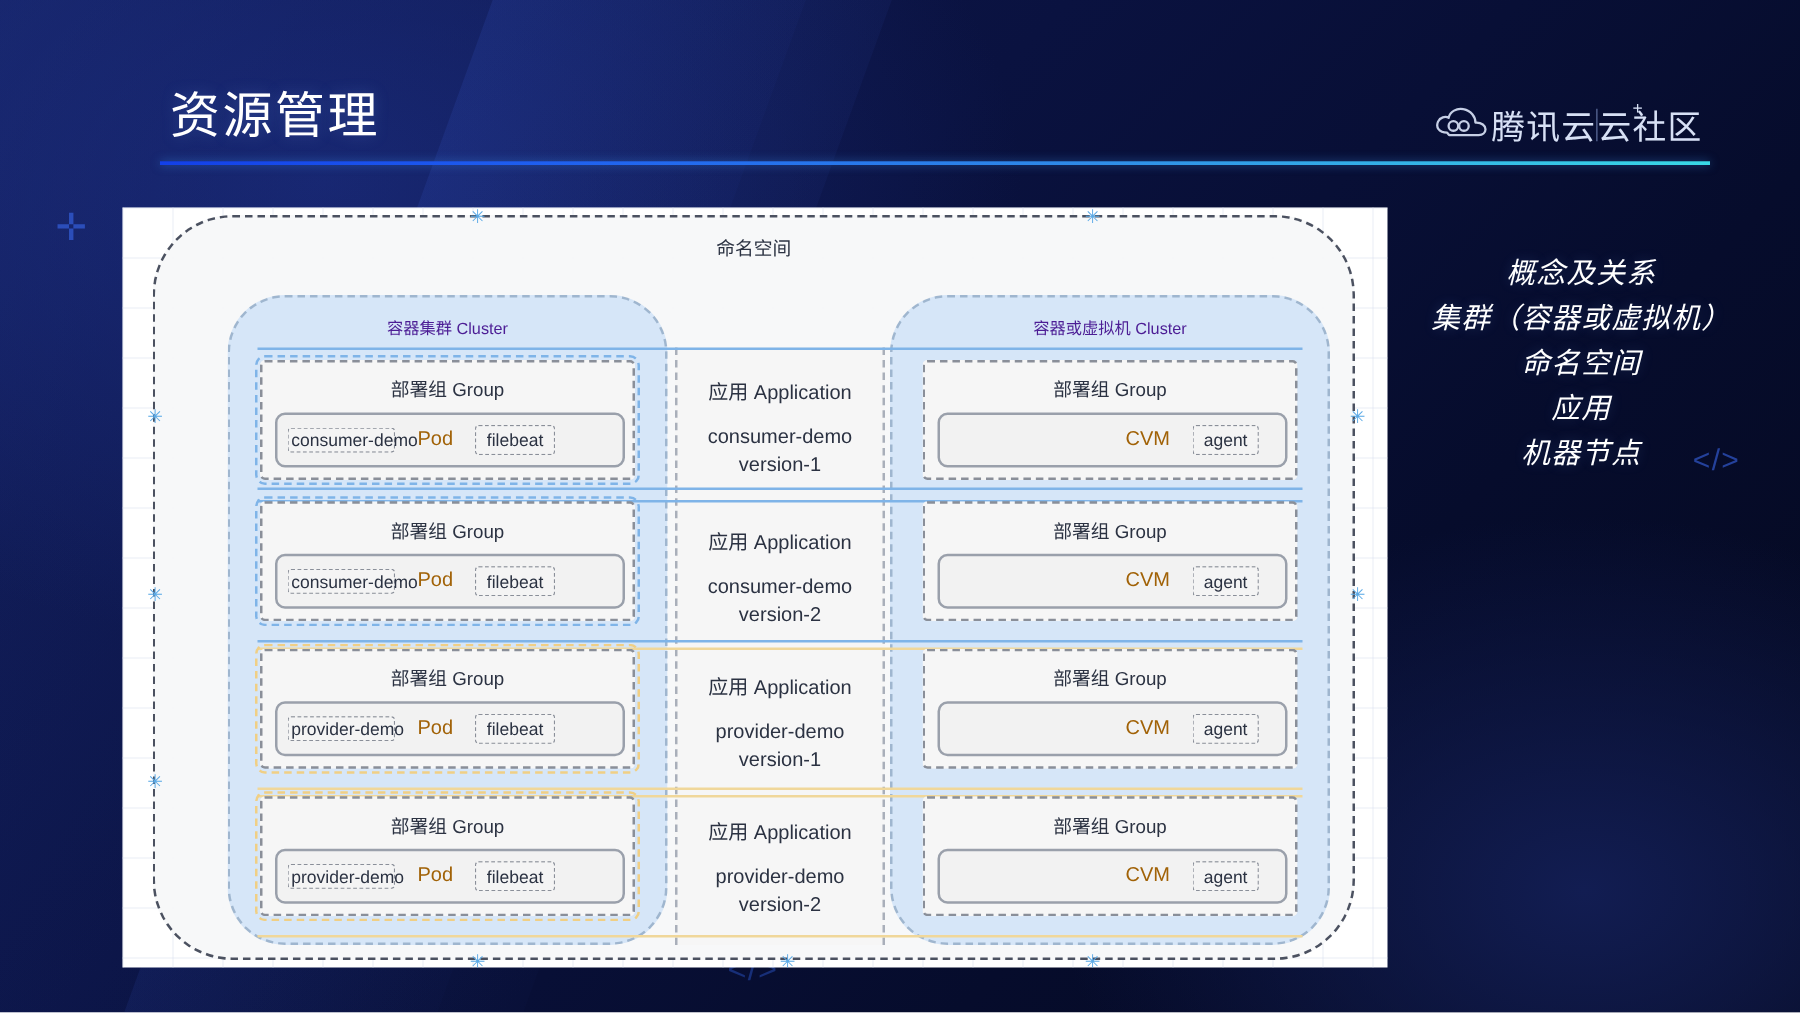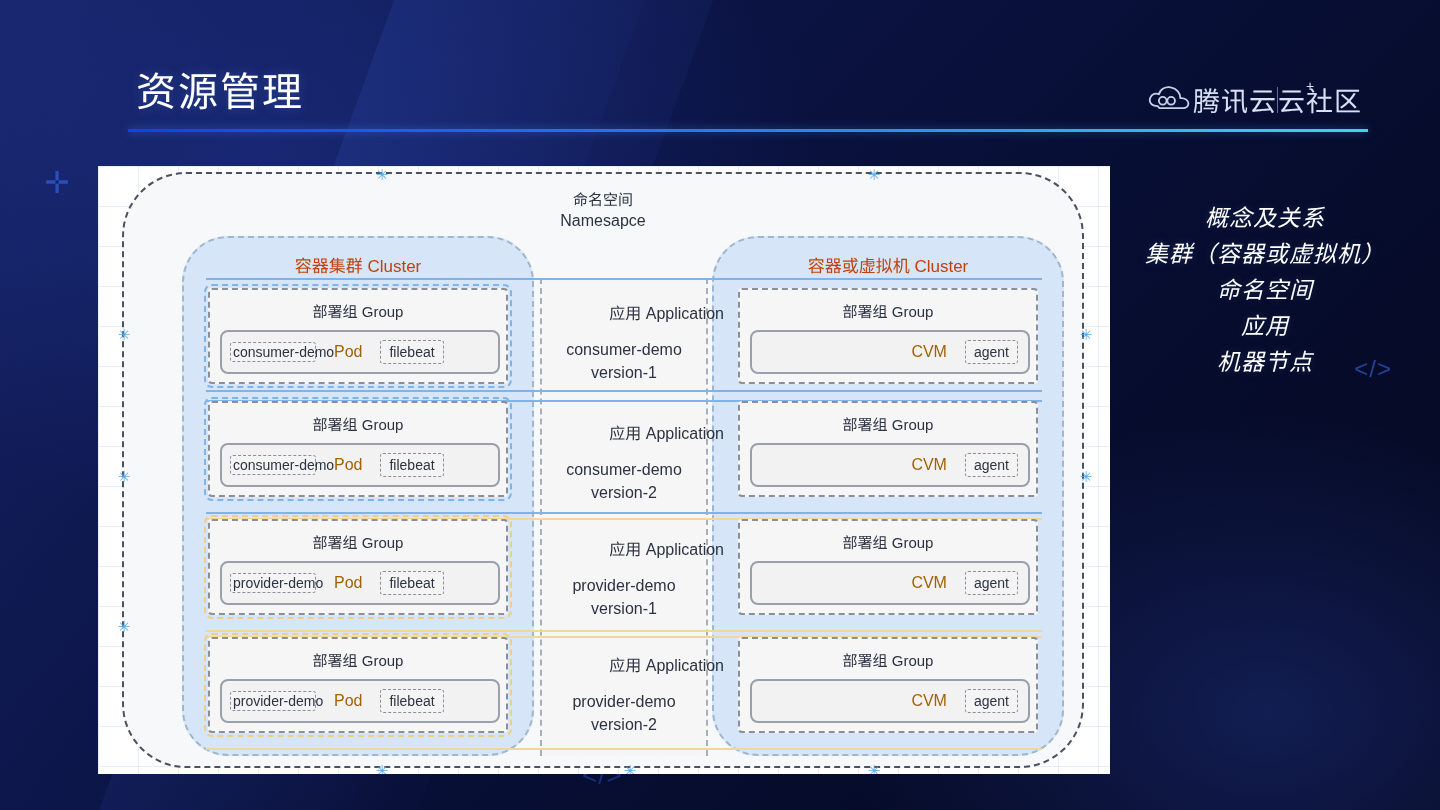--- a/index.html
+++ b/index.html
@@ -154,22 +154,22 @@
     background: #d6e6f8;
     border: 2px dashed #9fb6cf;
     border-radius: 46px;
   }
   .cluster-left  { left: 58px;  top: 62px; width: 352px; height: 520px; }
   .cluster-right { left: 588px; top: 62px; width: 352px; height: 520px; }
   .cluster-title {
     position: absolute;
     left: 0; right: 0; top: 14px;
     text-align: center;
-    font-size: 17px;
-    color: #c2410c;
+    font-size: 13px;
+    color: #4c1d95;
   }
 
   
   
   .rel-line {
     position: absolute;
     left: 82px;
     width: 836px;
     height: 2px;
   }
@@ -221,39 +221,39 @@
     border-radius: 3px;
     font-size: 14px;
     color: #2b3242;
     padding: 4px 8px;
     text-align: center;
     line-height: 1.05;
     white-space: nowrap;
   }
   .chip-two-line { width: 86px; font-size: 14px; padding: 2px 2px; }
   .node-pod   { justify-content: flex-start; padding-left: 8px; gap: 18px; }
-  .node-cvm   { justify-content: flex-end; padding-right: 10px; gap: 18px; }
+  .node-cvm   { justify-content: flex-end; padding-right: 21px; gap: 18px; }
 
   
   .app-col {
     position: absolute;
     left: 416px;
     width: 168px;
     border-left: 2px dashed #a9afba;
     border-right: 2px dashed #a9afba;
     background: #f6f6f6;
   }
   .app-cell {
     position: absolute;
     left: 400px;
     width: 200px;
     text-align: center;
     color: #2b3242;
   }
-  .app-cell .app-kind { font-size: 16px; display: block; margin-bottom: 14px; text-align: right; }
+  .app-cell .app-kind { font-size: 16px; display: block; margin-bottom: 14px; }
   .app-cell .app-name { font-size: 16px; display: block; line-height: 1.45; }
 
   
   .legend {
     position: absolute;
     left: 1120px; top: 200px;
     width: 290px;
     text-align: center;
     color: #ffffff;
   }
@@ -294,21 +294,20 @@
 
   <div class="deco deco-plus">✛</div>
   <div class="deco deco-code-right">&lt;/&gt;</div>
   <div class="deco deco-code-bottom">&lt;/&gt;</div>
 
   <div class="panel">
 
     <div class="ns-box">
       <div class="ns-title">
         <span class="cn">命名空间</span>
-        <span class="en">Namesapce</span>
       </div>
 
       <span class="anchor" style="left:258px; top:0px;">✳</span>
       <span class="anchor" style="left:750px; top:0px;">✳</span>
       <span class="anchor" style="left:0px;   top:160px;">✳</span>
       <span class="anchor" style="left:0px;   top:302px;">✳</span>
       <span class="anchor" style="left:0px;   top:452px;">✳</span>
       <span class="anchor" style="left:962px; top:160px;">✳</span>
       <span class="anchor" style="left:962px; top:302px;">✳</span>
       <span class="anchor" style="left:258px; top:596px;">✳</span>

